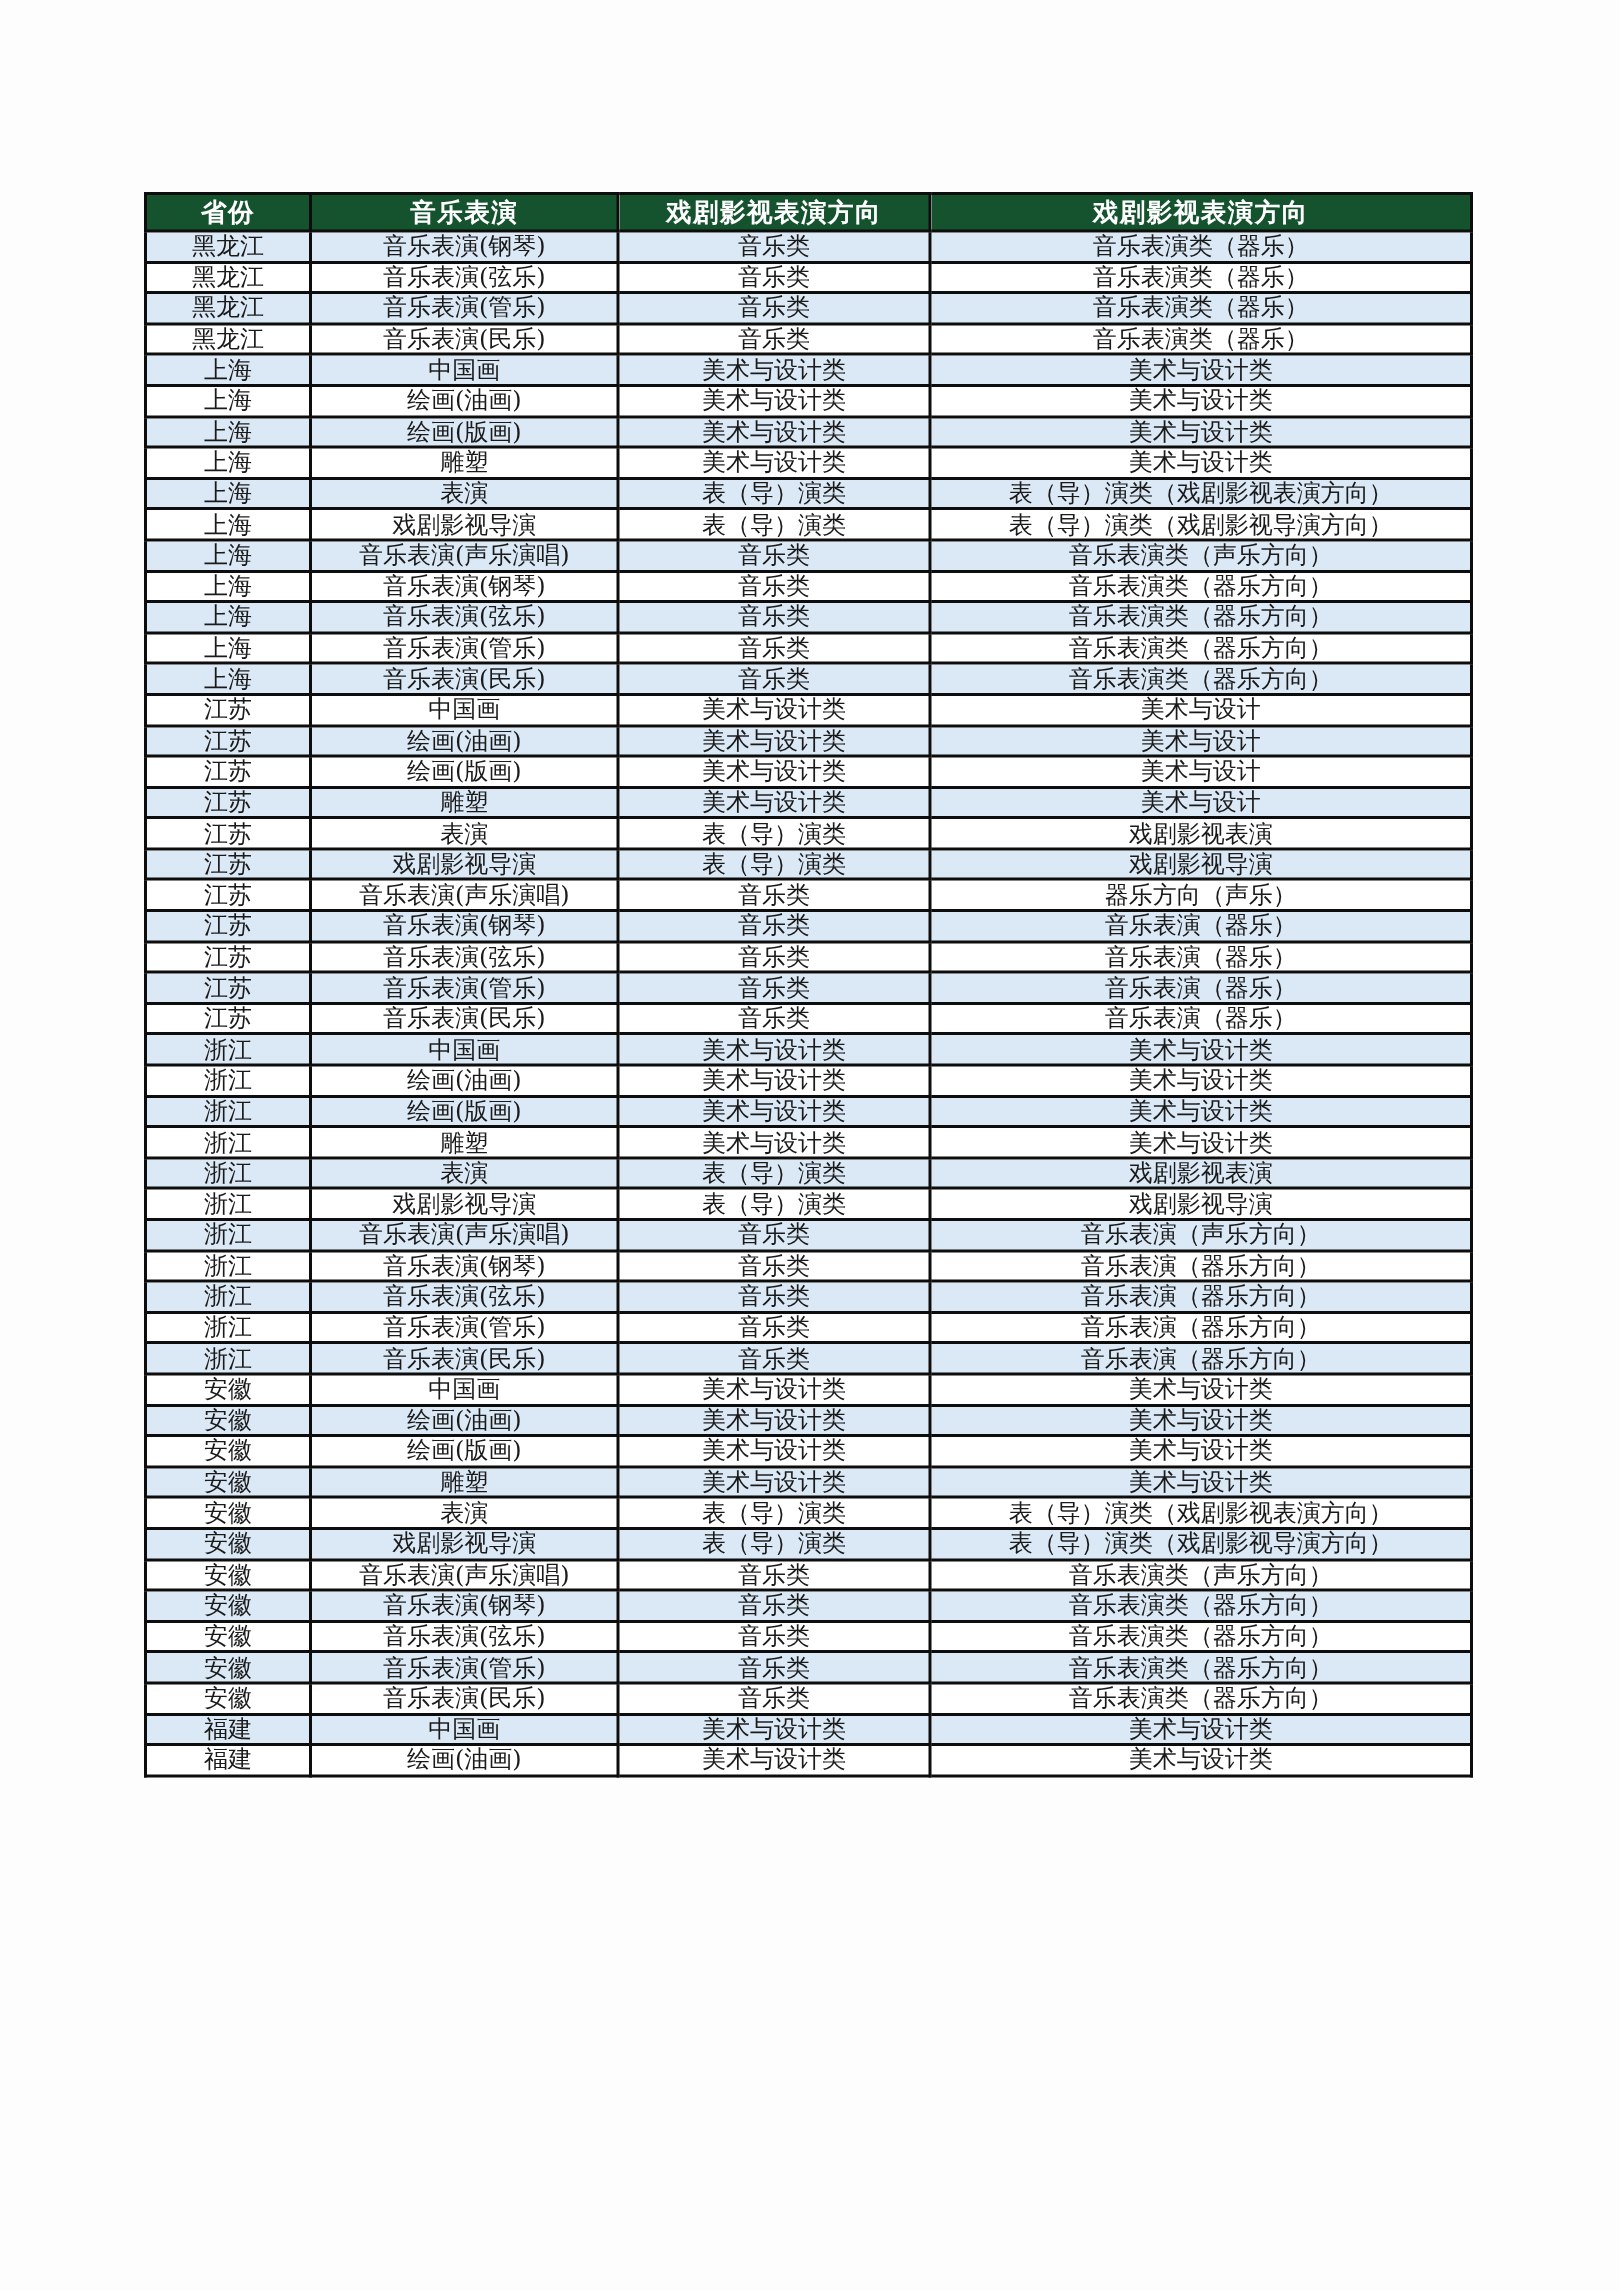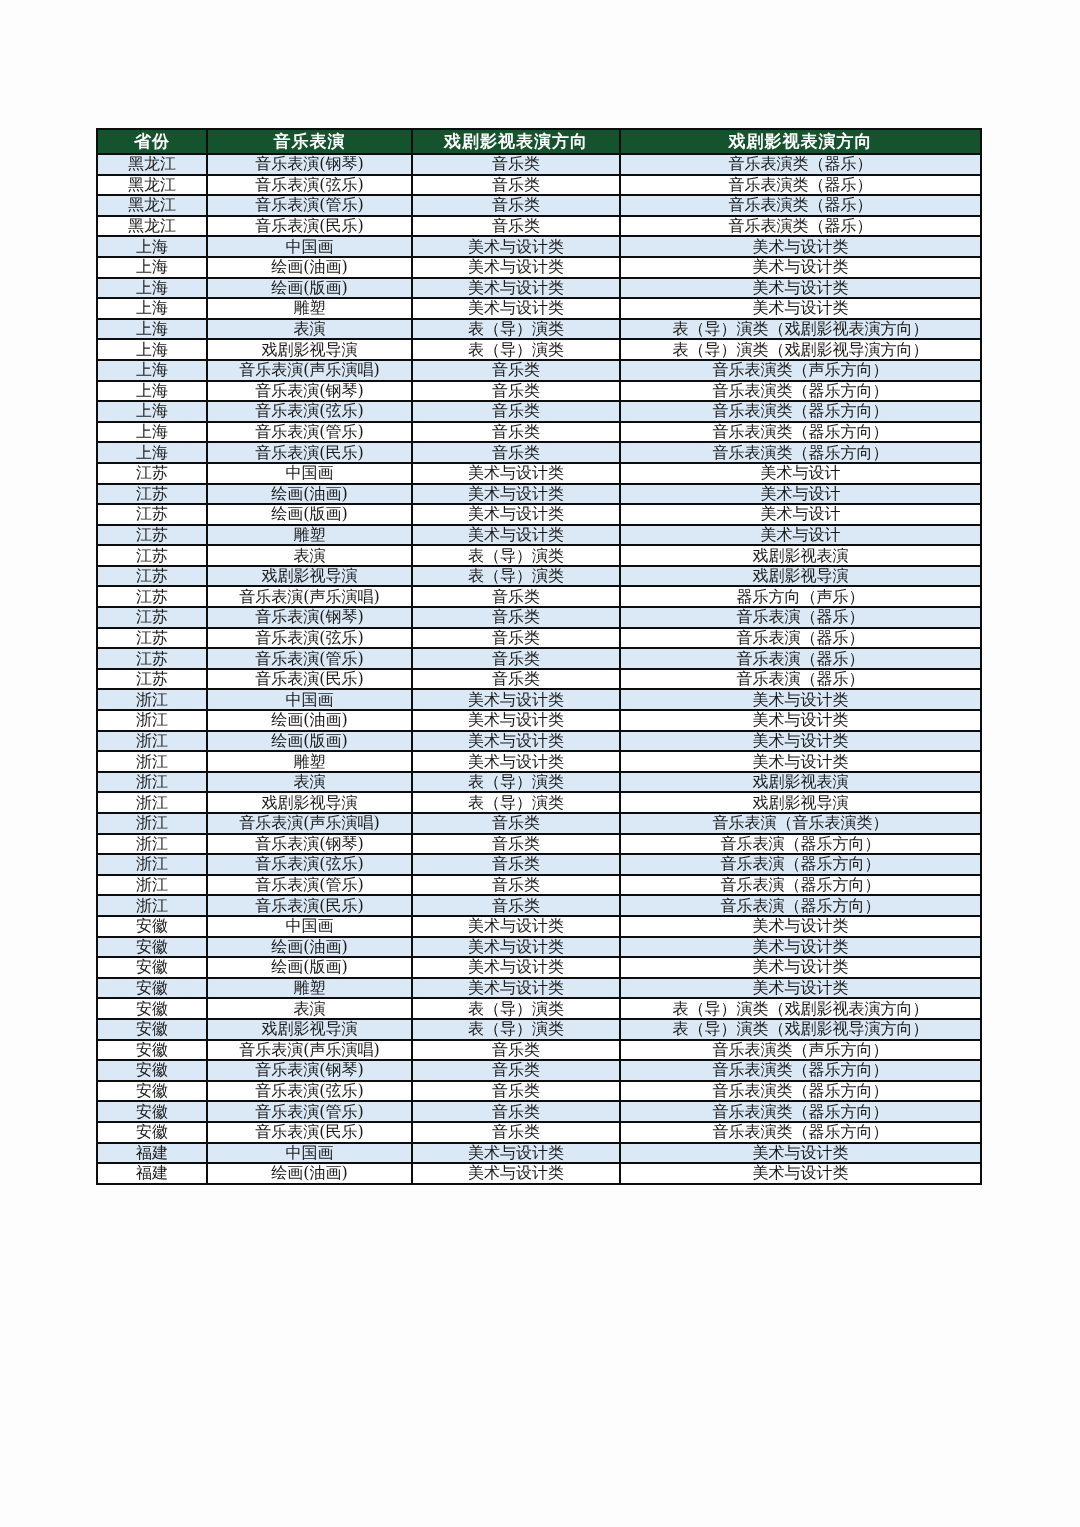--- a/index.html
+++ b/index.html
@@ -259,21 +259,21 @@
         <tr>
           <td>浙江</td>
           <td>戏剧影视导演</td>
           <td>表（导）演类</td>
           <td>戏剧影视导演</td>
         </tr>
         <tr class="alt">
           <td>浙江</td>
           <td>音乐表演(声乐演唱)</td>
           <td>音乐类</td>
-          <td>音乐表演（音乐表演类）</td>
+          <td>音乐表演（声乐方向）</td>
         </tr>
         <tr>
           <td>浙江</td>
           <td>音乐表演(钢琴)</td>
           <td>音乐类</td>
           <td>音乐表演（器乐方向）</td>
         </tr>
         <tr class="alt">
           <td>浙江</td>
           <td>音乐表演(弦乐)</td>

